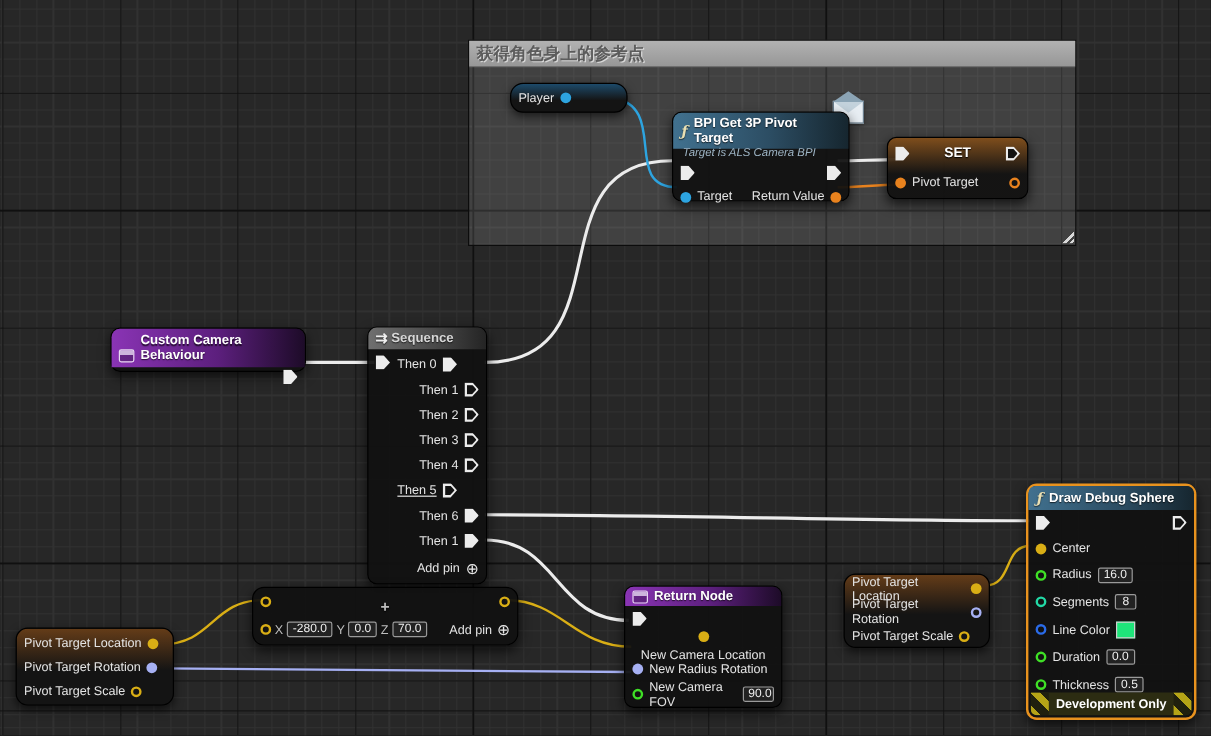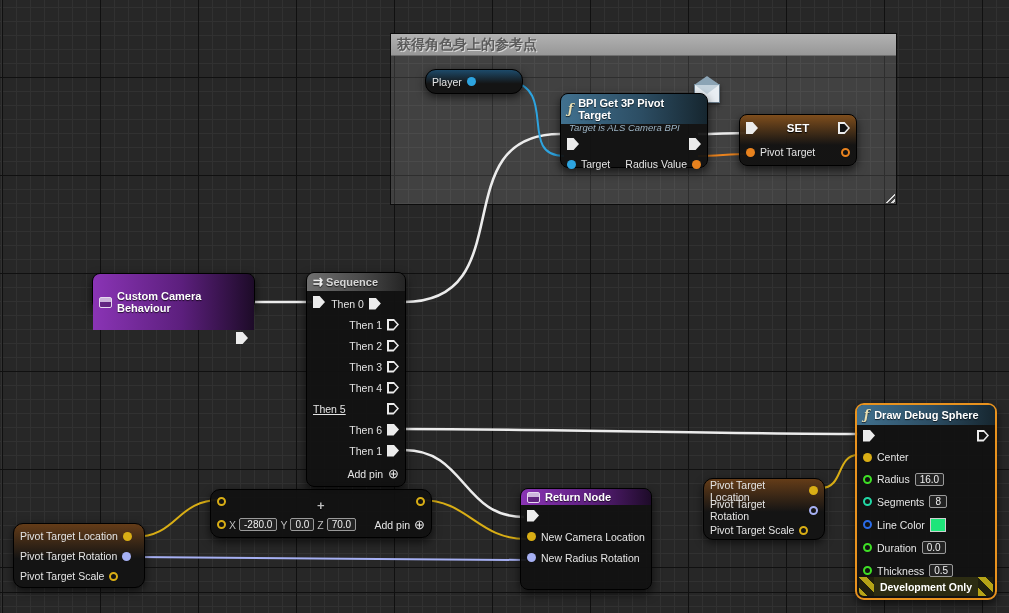--- a/index.html
+++ b/index.html
@@ -124,41 +124,41 @@
     <div class="subtitle">Target is ALS Camera BPI</div>
     <div class="row" style="height:16px;">
       <span class="exec"></span>
       <span class="grow"></span>
       <span class="exec"></span>
     </div>
     <div class="row" style="height:24px;text-align:right;">
       <span class="pin" style="background:#2da4e0;"></span>
       <span>Target</span>
       <span class="grow"></span>
-      <span>Radius Value</span>
+      <span>Return Value</span>
       <span class="pin" style="background:#e8821e;"></span>
     </div>
   </div>
 
   <div class="node" style="left:739px; top:114px; width:118px; height:52px; background:linear-gradient(180deg, rgba(214,125,35,0.55), rgba(25,20,15,0.1) 60%), rgba(17,17,17,0.94);">
     <div class="row" style="height:26px;">
       <span class="exec"></span>
       <span class="grow" style="text-align:center; font-weight:bold; font-size:11.5px; color:#fff; text-shadow:0 1px 1px #000;">SET</span>
       <span class="exec hollow"></span>
     </div>
     <div class="row" style="height:22px;">
       <span class="pin" style="background:#e8821e;"></span>
       <span>Pivot Target</span>
       <span class="grow"></span>
       <span class="pin hollow" style="border-color:#e8821e;"></span>
     </div>
   </div>
 
   <div class="node" style="left:92px; top:273px; width:163px; height:37px;">
-    <div class="hdr hdr-purple" style="padding:16px 6px;">
+    <div class="hdr hdr-purple" style="padding:4px 6px;align-items:flex-end;">
       <span class="graphicon"></span>
       <span>Custom Camera Behaviour</span>
     </div>
     <div class="row" style="height:16px;">
       <span class="grow"></span>
       <span class="exec"></span>
     </div>
   </div>
 
   <div class="node" style="left:306px; top:272px; width:100px; height:215px;">
@@ -181,21 +181,21 @@
         <span class="exec hollow"></span>
       </div>
       <div class="row" style="height:21px; justify-content:flex-end;">
         <span>Then 3</span>
         <span class="exec hollow"></span>
       </div>
       <div class="row" style="height:21px; justify-content:flex-end;">
         <span>Then 4</span>
         <span class="exec hollow"></span>
       </div>
-      <div class="row" style="height:21px; justify-content:space-between;text-decoration:underline;">
+      <div class="row" style="height:21px; justify-content:center;text-decoration:underline;">
         <span>Then 5</span>
         <span class="exec hollow"></span>
       </div>
       <div class="row" style="height:21px; justify-content:flex-end;">
         <span>Then 6</span>
         <span class="exec"></span>
       </div>
       <div class="row" style="height:21px; justify-content:flex-end;">
         <span>Then 1</span>
         <span class="exec"></span>
@@ -231,27 +231,32 @@
   </div>
 
   <div class="node" style="left:520px; top:488px; width:132px; height:102px;">
     <div class="hdr hdr-purple" style="padding:2px 6px;">
       <span class="graphicon"></span>
       <span>Return Node</span>
     </div>
     <div class="row" style="height:21px;">
       <span class="exec"></span>
     </div>
-    <div class="row" style="height:21px;">
+    <div class="row" style="height:21px;flex-direction:column;">
       <span class="pin" style="background:#d9ae15;"></span>
       <span>New Camera Location</span>
     </div>
     <div class="row" style="height:21px;">
       <span class="pin" style="background:#a6b0f3;"></span>
       <span>New Radius Rotation</span>
+    </div>
+    <div class="row" style="height:21px;">
+      <span class="pin hollow" style="border-color:#3fe026;"></span>
+      <span>New Camera FOV</span>
+      <span class="valbox">90.0</span>
     </div>
   </div>
 
   <div class="pill sheen-orange" style="left:703px; top:478px; width:122px; height:62px; border-radius:10px;">
     <div class="row" style="height:21px; padding-top:2px;">
       <span>Pivot Target Location</span>
       <span class="pin" style="background:#d9ae15;"></span>
     </div>
     <div class="row" style="height:20px;">
       <span>Pivot Target Rotation</span>

